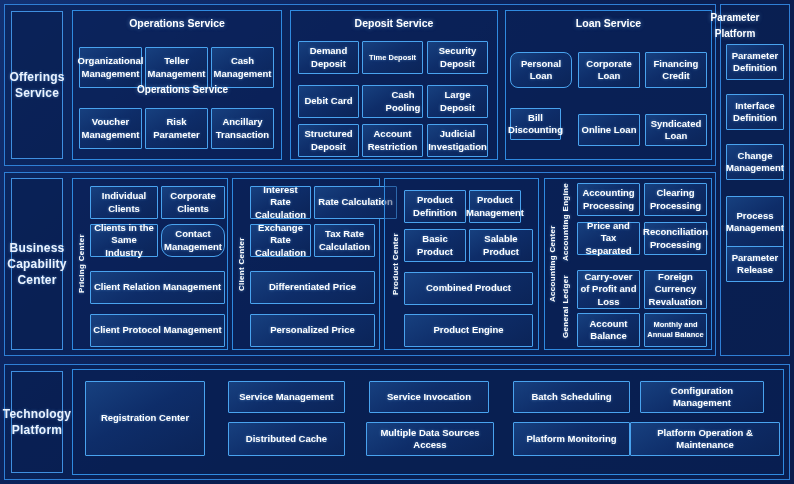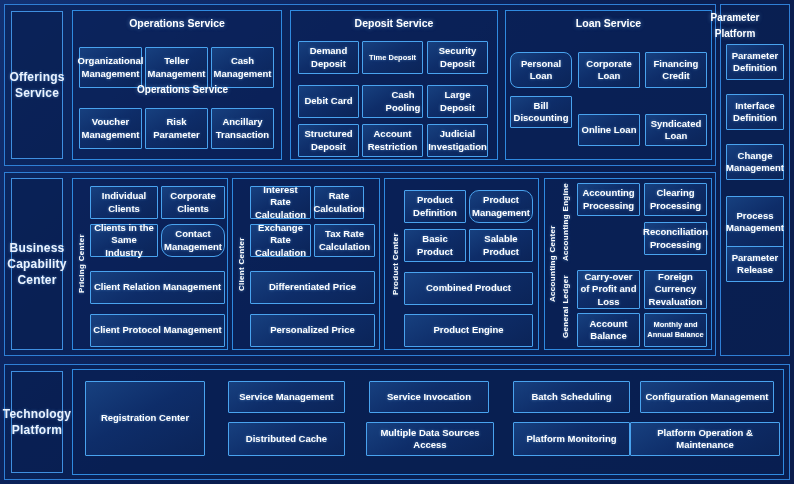--- a/index.html
+++ b/index.html
@@ -119,21 +119,21 @@
   <div class="cell" style="left:298px;top:124px;width:61px;height:33px;">Structured Deposit</div>
   <div class="cell" style="left:362px;top:124px;width:61px;height:33px;">Account Restriction</div>
   <div class="cell" style="left:427px;top:124px;width:61px;height:33px;">Judicial Investigation</div>
 
   <div class="group" style="left:505px;top:10px;width:207px;height:150px;">
     <div class="group-title">Loan Service</div>
   </div>
   <div class="cell" style="left:510px;top:52px;width:62px;height:36px;border-radius:8px;">Personal Loan</div>
   <div class="cell" style="left:578px;top:52px;width:62px;height:36px;">Corporate Loan</div>
   <div class="cell" style="left:645px;top:52px;width:62px;height:36px;">Financing Credit</div>
-  <div class="cell" style="left:510px;top:96px;width:62px;height:32px;">Bill Discounting</div>
+  <div class="cell" style="left:510px;top:108px;width:51px;height:32px;">Bill Discounting</div>
   <div class="cell" style="left:578px;top:114px;width:62px;height:32px;">Online Loan</div>
   <div class="cell" style="left:645px;top:114px;width:62px;height:32px;">Syndicated Loan</div>
 
   <div class="row" style="left:720px;top:4px;width:70px;height:352px;"></div>
   <div class="floating-title" style="left:0;top:12px;width:790px;text-align:center;text-indent:680px;">Parameter</div>
   <div class="floating-title" style="left:0;top:28px;width:790px;text-align:center;text-indent:680px;">Platform</div>
 
   <div class="cell" style="left:726px;top:44px;width:58px;height:36px;">Parameter Definition</div>
   <div class="cell" style="left:726px;top:94px;width:58px;height:36px;">Interface Definition</div>
   <div class="cell" style="left:726px;top:144px;width:58px;height:36px;">Change Management</div>
@@ -151,42 +151,43 @@
   <div class="cell" style="left:90px;top:186px;width:68px;height:33px;">Individual Clients</div>
   <div class="cell" style="left:161px;top:186px;width:64px;height:33px;">Corporate Clients</div>
   <div class="cell" style="left:90px;top:224px;width:68px;height:33px;">Clients in the Same Industry</div>
   <div class="cell" style="left:161px;top:224px;width:64px;height:33px;border-radius:11px;">Contact Management</div>
   <div class="cell" style="left:90px;top:271px;width:135px;height:33px;">Client Relation Management</div>
   <div class="cell" style="left:90px;top:314px;width:135px;height:33px;">Client Protocol Management</div>
 
   <div class="group" style="left:232px;top:178px;width:148px;height:172px;"></div>
   <div class="vlabel" style="left:234px;top:180px;width:14px;height:168px;">Client Center</div>
   <div class="cell" style="left:250px;top:186px;width:61px;height:33px;">Interest Rate Calculation</div>
-  <div class="cell" style="left:314px;top:186px;width:50px;height:33px;">Rate Calculation</div>
+  <div class="cell" style="left:314px;top:186px;width:83px;height:33px;">Rate Calculation</div>
   <div class="cell" style="left:250px;top:224px;width:61px;height:33px;">Exchange Rate Calculation</div>
   <div class="cell" style="left:314px;top:224px;width:61px;height:33px;">Tax Rate Calculation</div>
   <div class="cell" style="left:250px;top:271px;width:125px;height:33px;">Differentiated Price</div>
   <div class="cell" style="left:250px;top:314px;width:125px;height:33px;">Personalized Price</div>
 
   <div class="group" style="left:384px;top:178px;width:155px;height:172px;"></div>
   <div class="vlabel" style="left:388px;top:180px;width:14px;height:168px;">Product Center</div>
   <div class="cell" style="left:404px;top:190px;width:62px;height:33px;">Product Definition</div>
-  <div class="cell" style="left:469px;top:190px;width:64px;height:33px;border-radius:10px;">Product Management</div>
+  <div class="cell" style="left:469px;top:190px;width:52px;height:33px;">Product Management</div>
   <div class="cell" style="left:404px;top:229px;width:62px;height:33px;">Basic Product</div>
   <div class="cell" style="left:469px;top:229px;width:64px;height:33px;">Salable Product</div>
   <div class="cell" style="left:404px;top:272px;width:129px;height:33px;">Combined Product</div>
   <div class="cell" style="left:404px;top:314px;width:129px;height:33px;">Product Engine</div>
 
   <div class="group" style="left:544px;top:178px;width:168px;height:172px;"></div>
   <div class="vlabel" style="left:546px;top:180px;width:13px;height:168px;">Accounting Center</div>
   <div class="vlabel" style="left:559px;top:181px;width:13px;height:82px;">Accounting Engine</div>
   <div class="vlabel" style="left:559px;top:266px;width:13px;height:82px;">General Ledger</div>
 
   <div class="cell" style="left:577px;top:183px;width:63px;height:33px;">Accounting Processing</div>
   <div class="cell" style="left:644px;top:183px;width:63px;height:33px;">Clearing Processing</div>
+  <div class="cell" style="left:577px;top:222px;width:63px;height:33px;">Price and Tax Separated</div>
   <div class="cell" style="left:644px;top:222px;width:63px;height:33px;">Reconciliation Processing</div>
 
   <div class="cell" style="left:577px;top:270px;width:63px;height:39px;">Carry-over of Profit and Loss</div>
   <div class="cell" style="left:644px;top:270px;width:63px;height:39px;">Foreign Currency Revaluation</div>
   <div class="cell" style="left:577px;top:313px;width:63px;height:34px;">Account Balance</div>
   <div class="cell small" style="left:644px;top:313px;width:63px;height:34px;">Monthly and Annual Balance</div>
 
   <div class="row" style="left:4px;top:364px;width:786px;height:116px;"></div>
 
   <div class="sidecap" style="left:11px;top:371px;width:52px;height:102px;">
@@ -199,16 +200,16 @@
 
   <div class="cell" style="left:228px;top:381px;width:117px;height:32px;">Service Management</div>
   <div class="cell" style="left:228px;top:422px;width:117px;height:34px;">Distributed Cache</div>
 
   <div class="cell" style="left:369px;top:381px;width:120px;height:32px;">Service Invocation</div>
   <div class="cell" style="left:366px;top:422px;width:128px;height:34px;">Multiple Data Sources Access</div>
 
   <div class="cell" style="left:513px;top:381px;width:117px;height:32px;">Batch Scheduling</div>
   <div class="cell" style="left:513px;top:422px;width:117px;height:34px;">Platform Monitoring</div>
 
-  <div class="cell" style="left:640px;top:381px;width:134px;height:32px;">Configuration Management</div>
+  <div class="cell" style="left:640px;top:381px;width:124px;height:32px;">Configuration Management</div>
   <div class="cell" style="left:630px;top:422px;width:150px;height:34px;">Platform Operation &amp; Maintenance</div>
 
 </div>
 
 </body></html>

